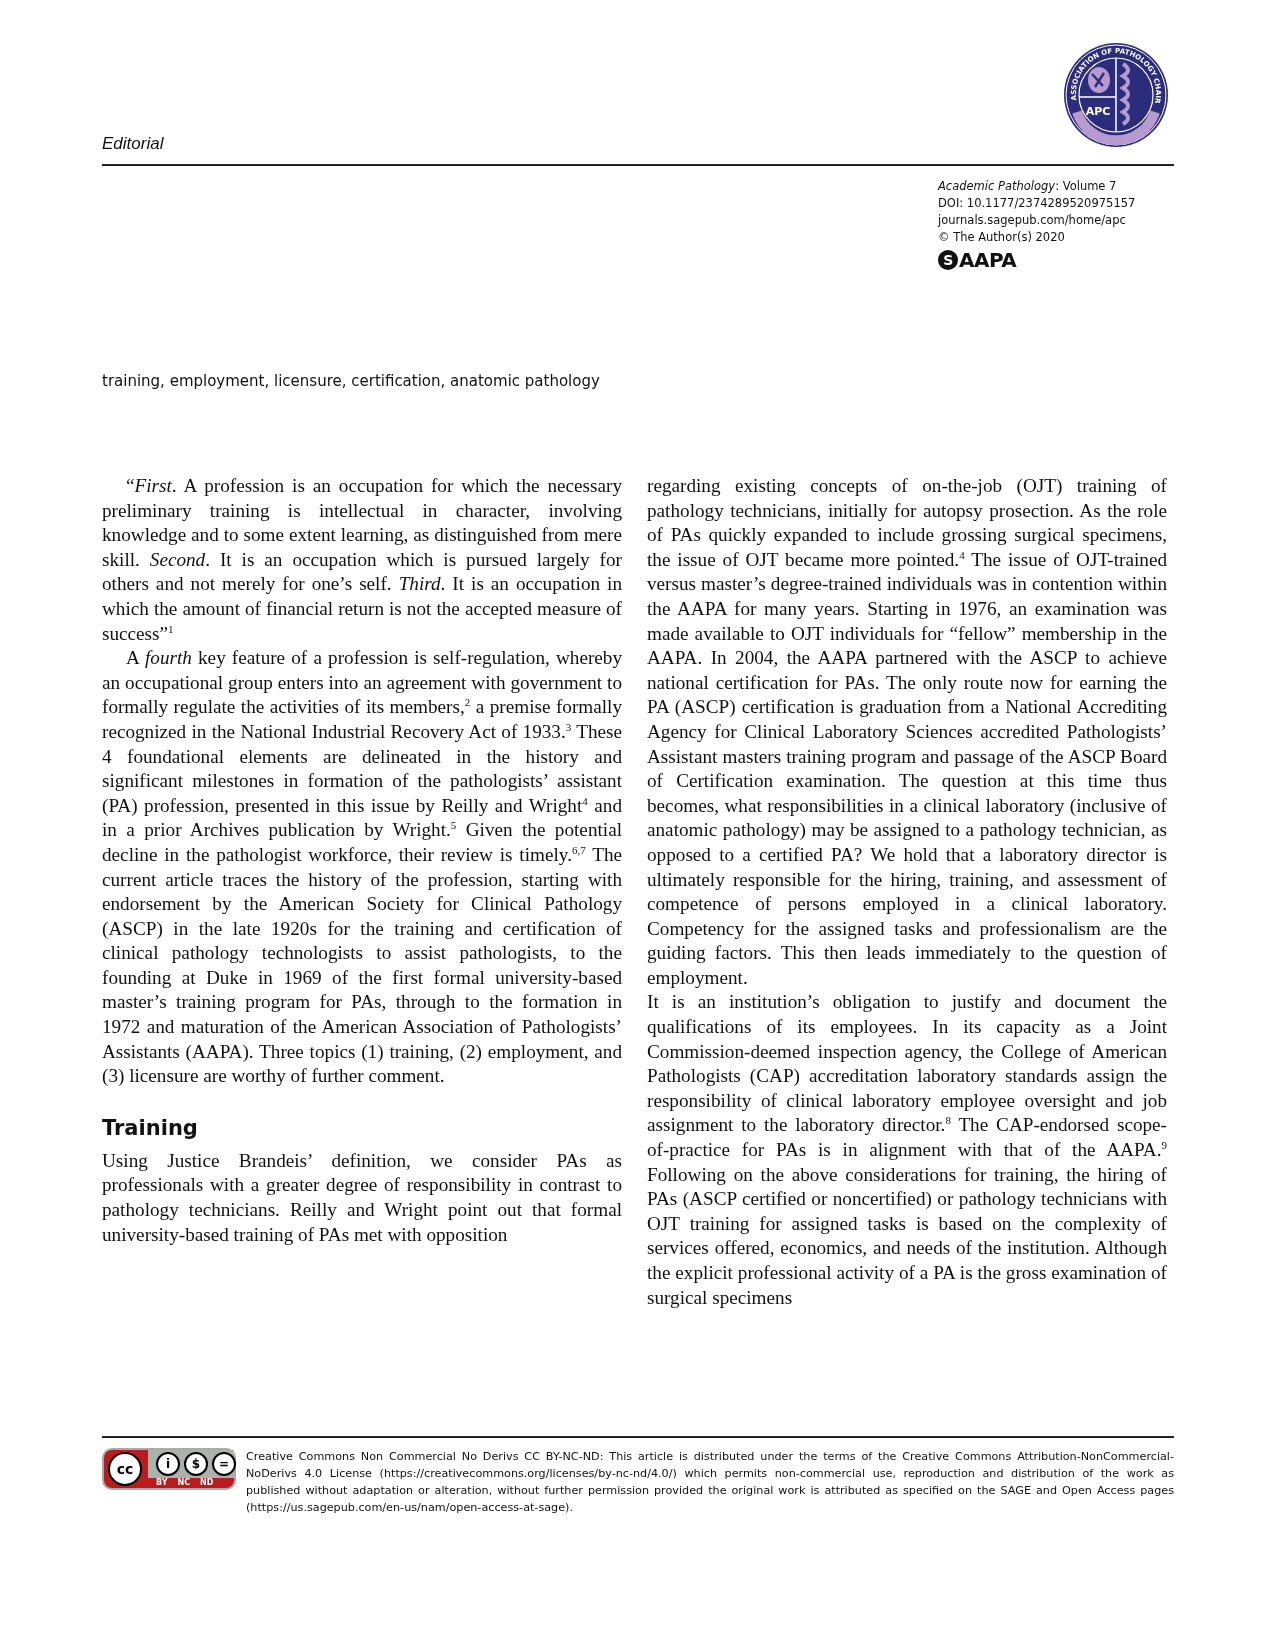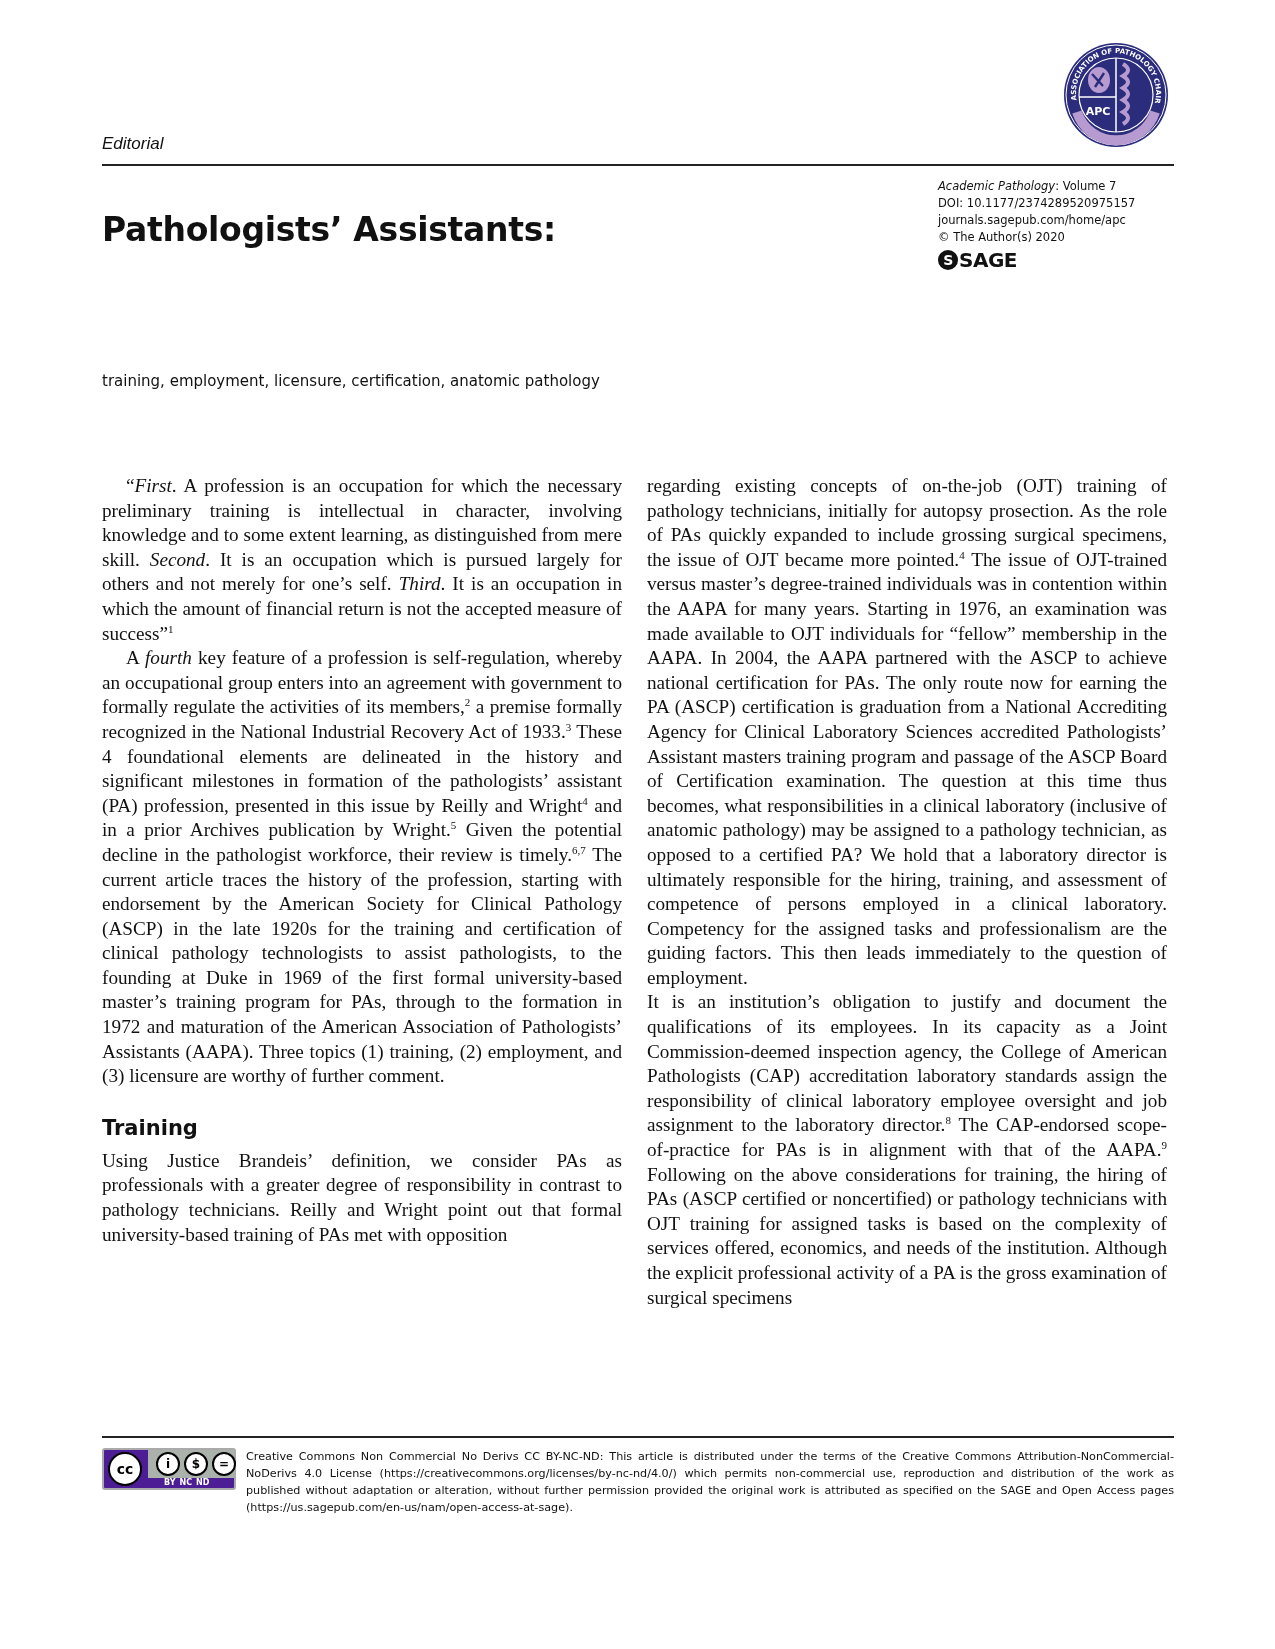--- a/index.html
+++ b/index.html
@@ -25,26 +25,26 @@
   .col { position: absolute; top: 474px; width: 520px; font-size: 19.2px; line-height: 24.6px; text-align: justify; hyphens: auto; }
   .col.left { left: 102px; }
   .col.right { left: 647px; }
   .col p { margin: 0; }
   .col p.indent { text-indent: 24px; }
   .col h2 { font-family: "DejaVu Sans", sans-serif; font-size: 21px; font-weight: bold; margin: 26px 0 8px 0; line-height: 26px; }
   sup { font-size: 11px; line-height: 0; }
 
   .bottom-rule { position: absolute; left: 102px; top: 1436px; width: 1072px; height: 1.5px; background: #222; }
   .license { position: absolute; left: 102px; top: 1448px; width: 1072px; display: flex; gap: 10px; }
-  .cc-badge { flex: 0 0 134px; height: 42px; background: #4c1d95; border: 2px solid #aaa; border-radius: 3px; position: relative; display:flex; align-items:center; padding-left:4px; gap:4px; }
+  .cc-badge { flex: 0 0 134px; height: 42px; background: #b91c1c; border: 2px solid #aaa; border-radius: 10px; position: relative; display:flex; align-items:center; padding-left:4px; gap:4px; }
   .cc-badge .cc { width: 34px; height: 34px; border-radius: 50%; background: #fff; color:#000; border:2px solid #000; font-family:"DejaVu Sans",sans-serif; font-weight:bold; font-size:14px; display:flex; align-items:center; justify-content:center; }
   .cc-badge .right-part { background:#aab2ab; height: 28px; position:absolute; top:0; left:44px; right:0; }
   .cc-badge .icons { position:absolute; left:52px; top:2px; display:flex; gap:4px; }
   .cc-badge .ic { width:24px; height:24px; border-radius:50%; background:#fff; border:2px solid #000; color:#000; font-size:12px; font-weight:bold; display:flex; align-items:center; justify-content:center; font-family:"DejaVu Sans",sans-serif; }
-  .cc-badge .labels { position:absolute; left:60px; bottom:1px; display:flex; gap:4px; color:#fff; font-size:8px; font-family:"DejaVu Sans",sans-serif; font-weight:bold; }
+  .cc-badge .labels { position:absolute; left:52px; bottom:1px; display:flex; gap:10px; color:#fff; font-size:8px; font-family:"DejaVu Sans",sans-serif; font-weight:bold; }
   .license-text { font-family: "DejaVu Sans", sans-serif; font-size: 11.2px; line-height: 17px; text-align: justify; color: #111; }
 </style>
 </head>
 <body>
 
 <div class="section-label">Editorial</div>
 <div class="top-rule"></div>
 
 <svg class="logo" viewBox="0 0 106 106">
   <circle cx="53" cy="53" r="52" fill="#2b2d7c"></circle>
@@ -59,31 +59,30 @@
   <path d="M60 22 q10 6 0 12 q10 6 0 12 q10 6 0 12 q10 6 0 12 q10 6 0 12" fill="none" stroke="#b79ad0" stroke-width="4"></path>
   <text font-family="DejaVu Sans, sans-serif" font-size="7" fill="#fff" font-weight="bold">
     <textPath href="#ringPath" startOffset="2">ASSOCIATION OF PATHOLOGY CHAIRS</textPath>
   </text>
   <defs>
       <path id="ringPath" d="M14 60 A40 40 0 1 1 92 60"></path>
     </defs>
 </svg>
 
 <div class="title">
-  <div>Pathologists’ Assistants:</div>
 </div>
 
 <div class="meta">
   <div><span class="journal-name">Academic Pathology</span><span>: Volume 7</span></div>
   <div>DOI: 10.1177/2374289520975157</div>
   <div>journals.sagepub.com/home/apc</div>
   <div>© The Author(s) 2020</div>
   <div class="sage">
       <span class="s-circle">S</span>
-      <span>SAGE</span>
+      <span>AAPA</span>
     </div>
 </div>
 
 <div class="keywords">
   <p>training, employment, licensure, certification, anatomic pathology</p>
 </div>
 
 <div class="col left">
   <p class="indent"><span>“</span><i>First</i><span>. A profession is an occupation for which the necessary preliminary training is intellectual in character, involving knowledge and to some extent learning, as distinguished from mere skill. </span><i>Second</i><span>. It is an occupation which is pursued largely for others and not merely for one’s self. </span><i>Third</i><span>. It is an occupation in which the amount of financial return is not the accepted measure of success”</span><sup>1</sup></p>
   <p class="indent"><span>A </span><i>fourth</i><span> key feature of a profession is self-regulation, whereby an occupational group enters into an agreement with government to formally regulate the activities of its members,</span><sup>2</sup><span> a premise formally recognized in the National Industrial Recovery Act of 1933.</span><sup>3</sup><span> These 4 foundational elements are delineated in the history and significant milestones in formation of the pathologists’ assistant (PA) profession, presented in this issue by Reilly and Wright</span><sup>4</sup><span> and in a prior Archives publication by Wright.</span><sup>5</sup><span> Given the potential decline in the pathologist workforce, their review is timely.</span><sup>6,7</sup><span> The current article traces the history of the profession, starting with endorsement by the American Society for Clinical Pathology (ASCP) in the late 1920s for the training and certification of clinical pathology technologists to assist pathologists, to the founding at Duke in 1969 of the first formal university-based master’s training program for PAs, through to the formation in 1972 and maturation of the American Association of Pathologists’ Assistants (AAPA). Three topics (1) training, (2) employment, and (3) licensure are worthy of further comment.</span></p>

